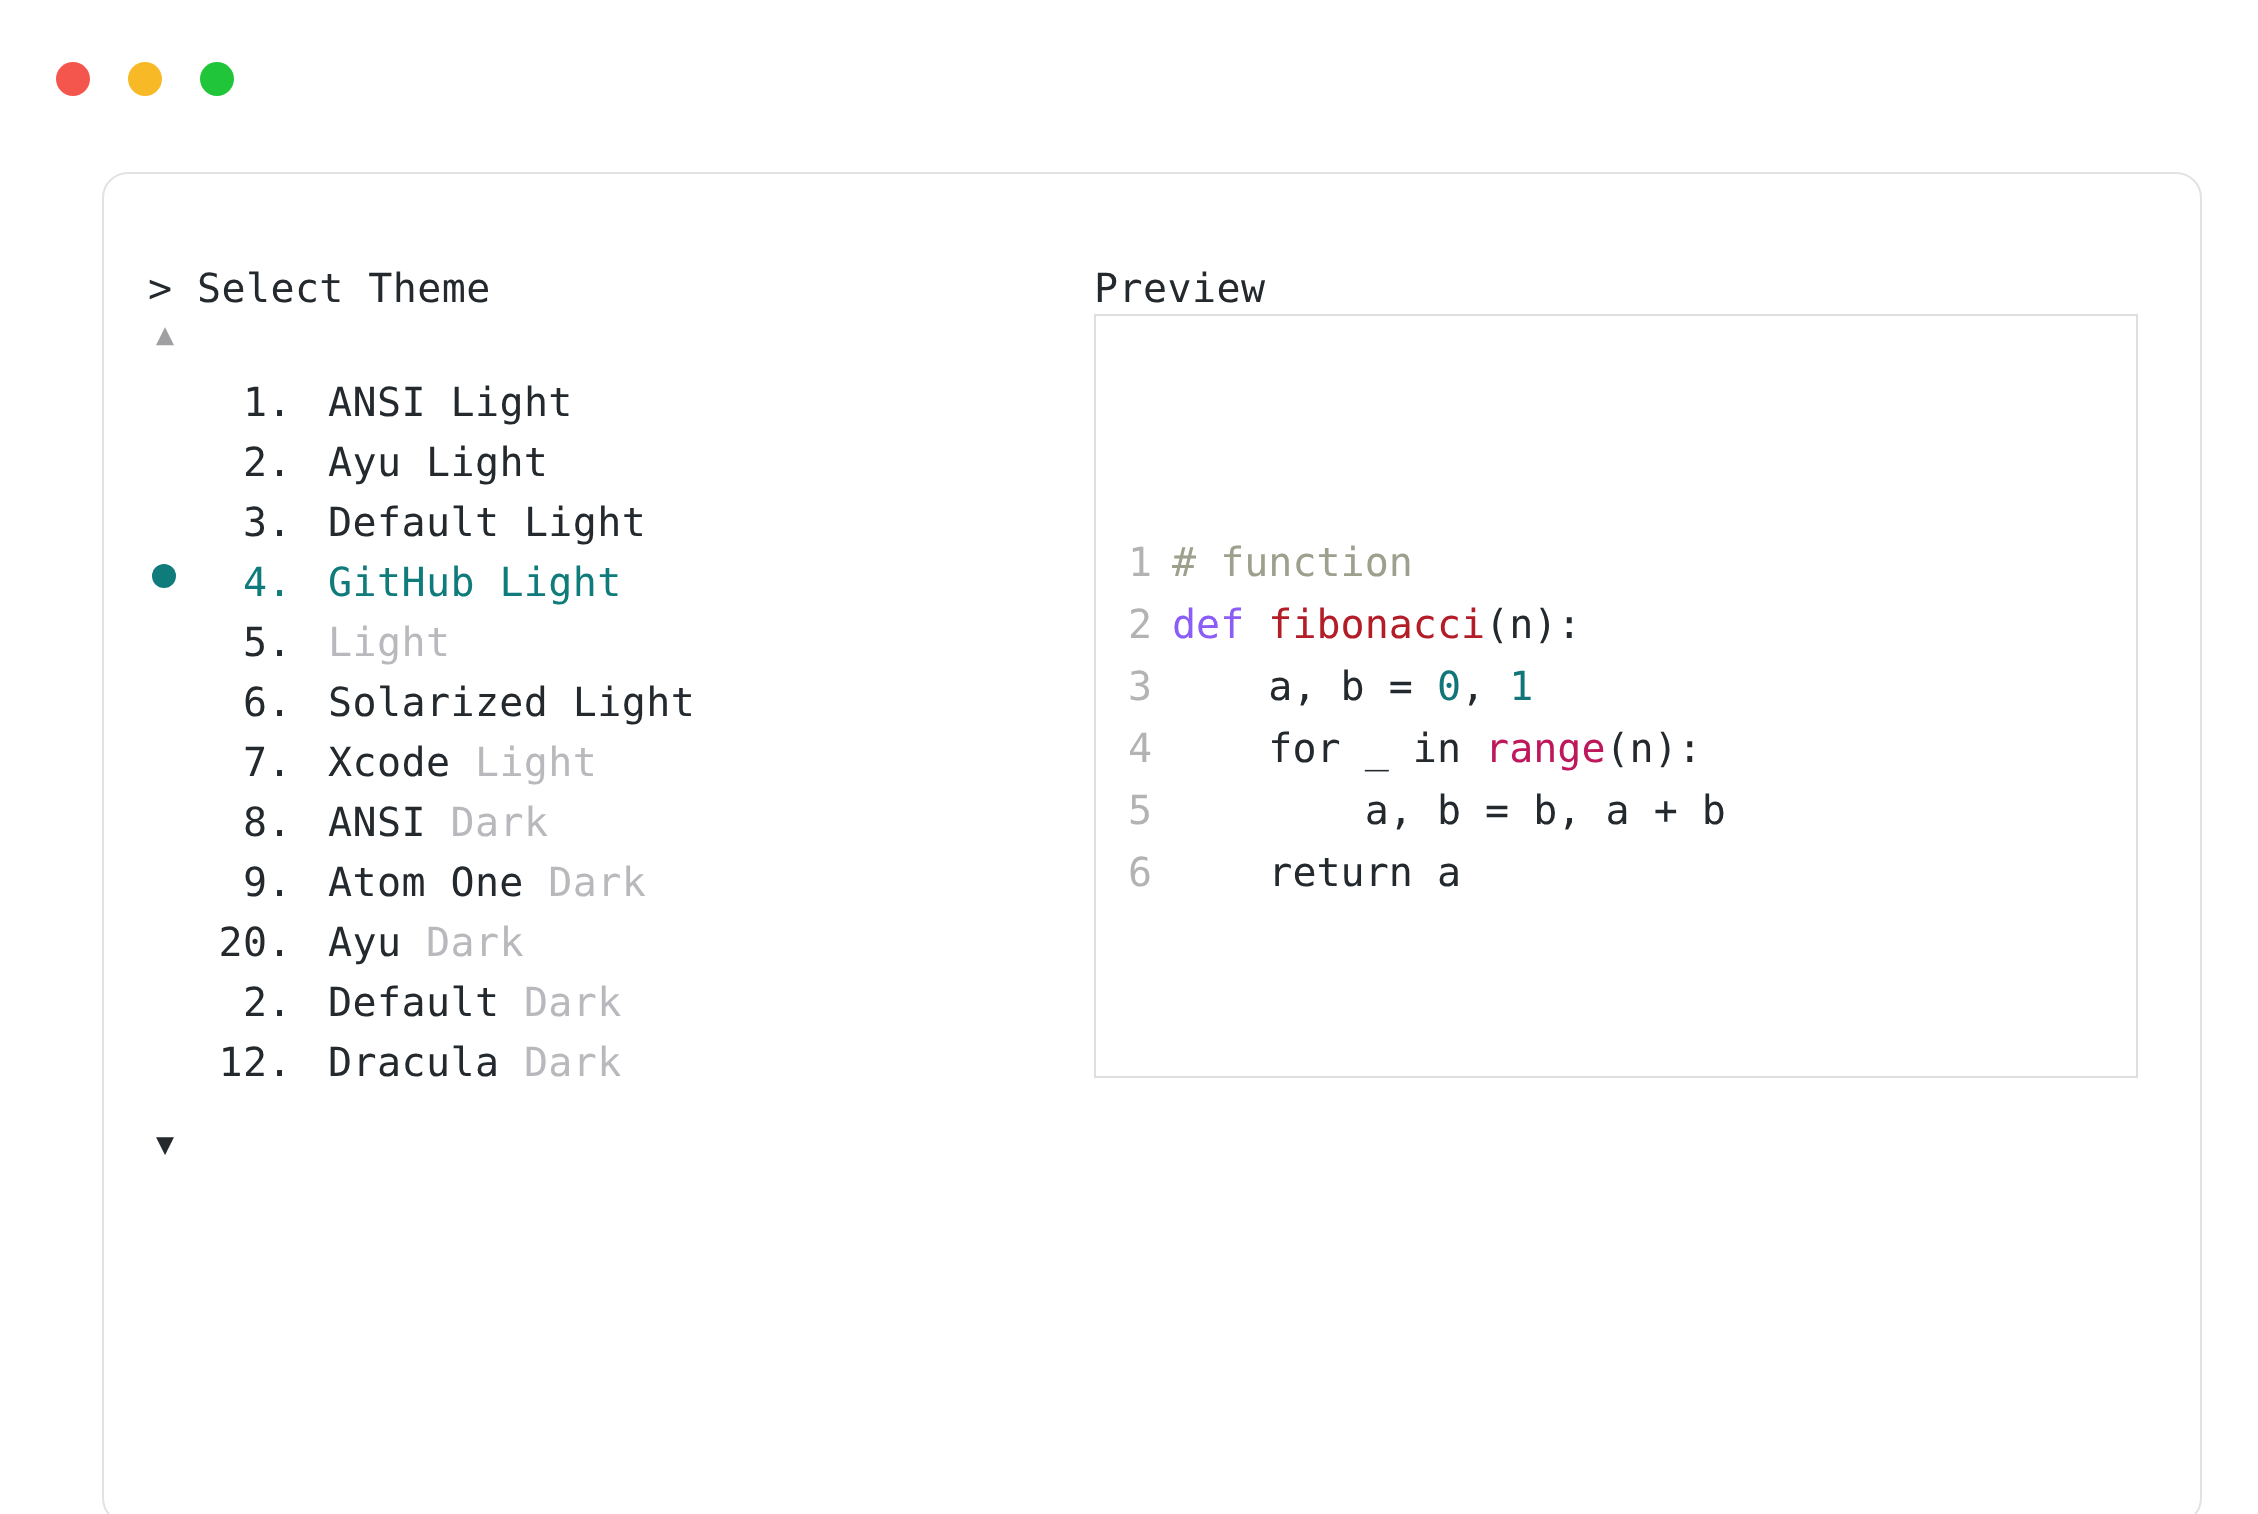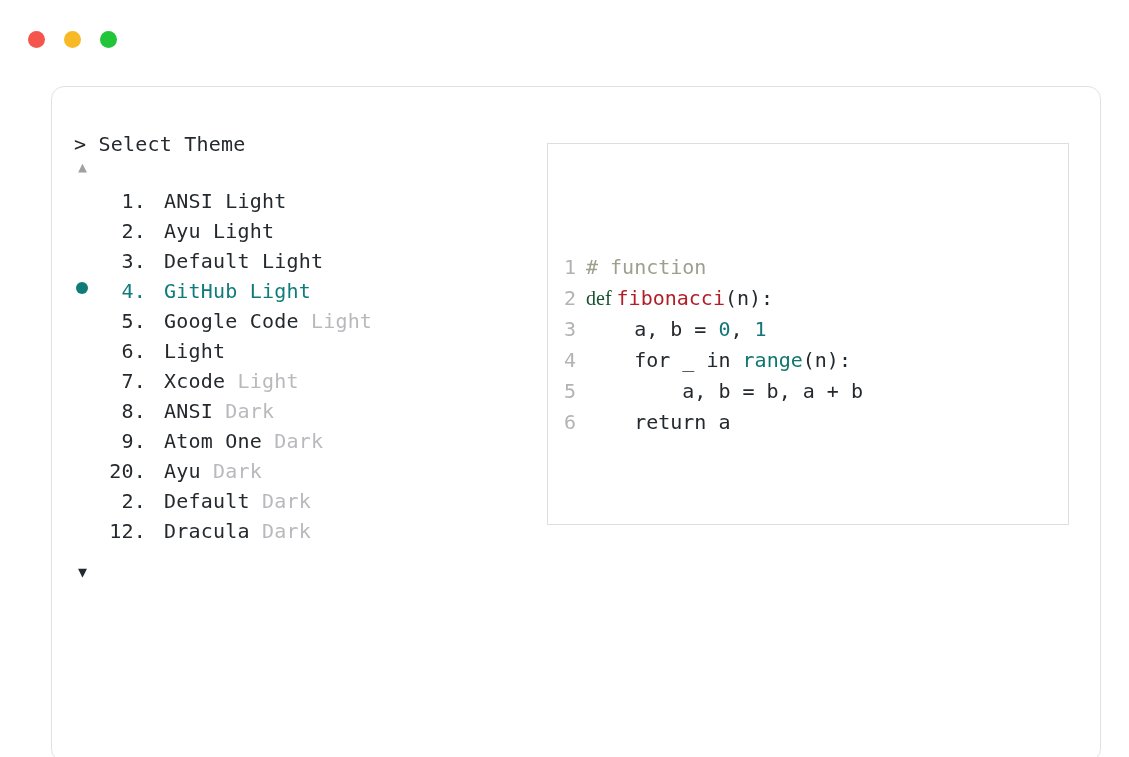--- a/index.html
+++ b/index.html
@@ -144,21 +144,20 @@
     letter-spacing: 0.2px;
   }
   .suffix-cell.muted { color: #b9b9bd; }
   .theme-item.selected .num-cell,
   .theme-item.selected .dot-sep,
   .theme-item.selected .name-cell,
   .theme-item.selected .suffix-cell { color: #0f7b7b; }
 
   
   .preview-box {
-    margin-top: 12px;
     width: 522px;
     height: 382px;
     box-sizing: border-box;
     border: 1.5px solid #dededf;
     background: #ffffff;
     position: relative;
     overflow: hidden;
   }
   .code {
     position: absolute;
@@ -170,24 +169,24 @@
   }
   .code-line { white-space: pre; height: 31px; }
   .ln {
     color: #b3b3b3;
     display: inline-block;
     width: 14px;
     text-align: right;
     margin-right: 10px;
   }
   .tok-comment { color: #9da08c; }
-  .tok-kw      { color: #14532d; font-family: Liberation Serif, serif; }
+  .tok-kw      { color: #8b5cf6; }
   .tok-fn      { color: #b31d28; }
   .tok-num     { color: #12757a; }
-  .tok-builtin { color: #0f766e; }
+  .tok-builtin { color: #be185d; }
   .tok-plain   { color: #24292e; }
 
   
   .footer-hint {
     position: absolute;
     left: 22px;
     bottom: 58px;
     font-size: 20px;
     line-height: 26px;
     color: #b9b9bd;
@@ -210,34 +209,35 @@
     <div class="col-left">
       <div class="heading">&gt; Select Theme</div>
 
       <div class="scroll-arrow up">▲</div>
 
       <ul class="theme-list" id="theme-list">
           <li class="theme-item"><span class="bullet-cell"></span><span class="num-cell">1.</span><span class="dot-sep"> </span><span class="name-cell">ANSI </span><span class="suffix-cell">Light</span></li>
           <li class="theme-item"><span class="bullet-cell"></span><span class="num-cell">2.</span><span class="dot-sep"> </span><span class="name-cell">Ayu </span><span class="suffix-cell">Light</span></li>
           <li class="theme-item"><span class="bullet-cell"></span><span class="num-cell">3.</span><span class="dot-sep"> </span><span class="name-cell">Default </span><span class="suffix-cell">Light</span></li>
           <li class="theme-item selected"><span class="bullet-cell"><span class="pip"></span></span><span class="num-cell">4.</span><span class="dot-sep"> </span><span class="name-cell">GitHub </span><span class="suffix-cell">Light</span></li>
-          <li class="theme-item"><span class="bullet-cell"></span><span class="num-cell">5.</span><span class="dot-sep"> </span><span class="name-cell">Google Code </span><span class="suffix-cell muted">Light</span></li>
-          <li class="theme-item"><span class="bullet-cell"></span><span class="num-cell">6.</span><span class="dot-sep"> </span><span class="suffix-cell">Light</span></li>
+          <li class="theme-item"><span class="bullet-cell"></span><span class="num-cell">5.</span><span class="dot-sep"> </span><span class="suffix-cell muted">Light</span></li>
+          <li class="theme-item"><span class="bullet-cell"></span><span class="num-cell">6.</span><span class="dot-sep"> </span><span class="name-cell">Solarized </span><span class="suffix-cell">Light</span></li>
           <li class="theme-item"><span class="bullet-cell"></span><span class="num-cell">7.</span><span class="dot-sep"> </span><span class="name-cell">Xcode </span><span class="suffix-cell muted">Light</span></li>
           <li class="theme-item"><span class="bullet-cell"></span><span class="num-cell">8.</span><span class="dot-sep"> </span><span class="name-cell">ANSI </span><span class="suffix-cell muted">Dark</span></li>
           <li class="theme-item"><span class="bullet-cell"></span><span class="num-cell">9.</span><span class="dot-sep"> </span><span class="name-cell">Atom One </span><span class="suffix-cell muted">Dark</span></li>
           <li class="theme-item"><span class="bullet-cell"></span><span class="num-cell">20.</span><span class="dot-sep"> </span><span class="name-cell">Ayu </span><span class="suffix-cell muted">Dark</span></li>
           <li class="theme-item"><span class="bullet-cell"></span><span class="num-cell">2.</span><span class="dot-sep"> </span><span class="name-cell">Default </span><span class="suffix-cell muted">Dark</span></li>
           <li class="theme-item"><span class="bullet-cell"></span><span class="num-cell">12.</span><span class="dot-sep"> </span><span class="name-cell">Dracula </span><span class="suffix-cell muted">Dark</span></li>
         </ul>
 
       <div class="scroll-arrow down">▼</div>
     </div>
 
     <div class="col-right">
+      <div class="heading">Preview</div>
 
       <div class="preview-box">
         <div class="code">
           <div id="code-lines"><div class="code-line"><span class="ln">1</span><span class="tok-comment"># function</span></div><div class="code-line"><span class="ln">2</span><span class="tok-kw">def </span><span class="tok-fn">fibonacci</span><span class="tok-plain">(n):</span></div><div class="code-line"><span class="ln">3</span><span class="tok-plain">    a, b = </span><span class="tok-num">0</span><span class="tok-plain">, </span><span class="tok-num">1</span></div><div class="code-line"><span class="ln">4</span><span class="tok-plain">    for _ in </span><span class="tok-builtin">range</span><span class="tok-plain">(n):</span></div><div class="code-line"><span class="ln">5</span><span class="tok-plain">        a, b = b, a + b</span></div><div class="code-line"><span class="ln">6</span><span class="tok-plain">    return a</span></div></div>
           
         </div>
       </div>
     </div>
 
 

